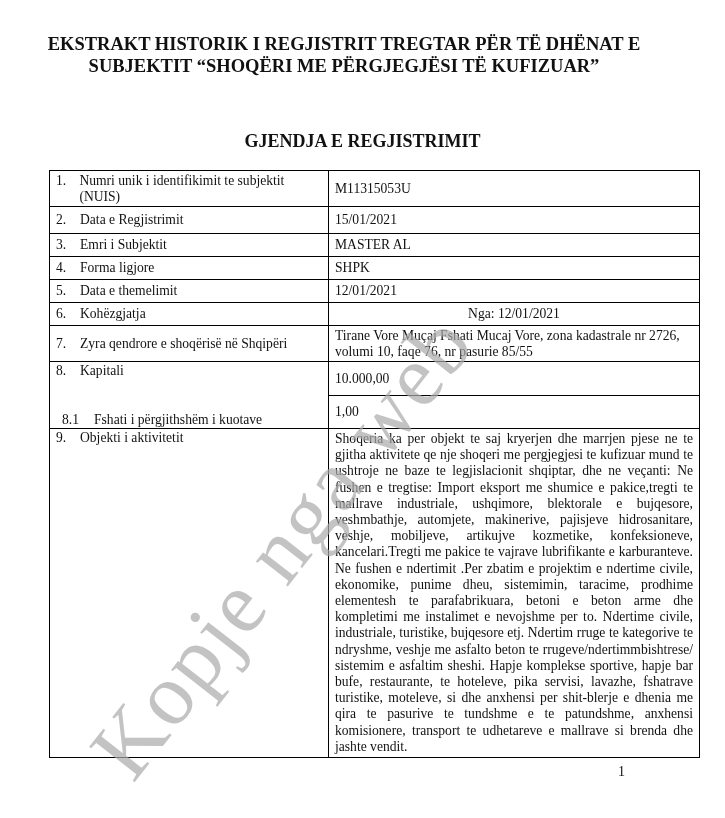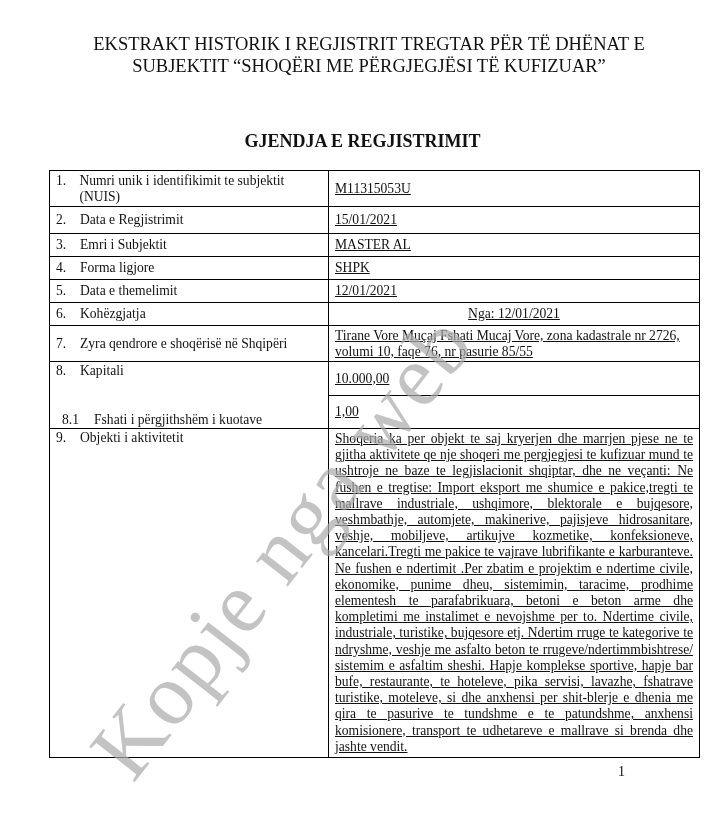--- a/index.html
+++ b/index.html
@@ -1,34 +1,34 @@
 <!DOCTYPE html>
 <html><head>
   <meta charset="utf-8">
   <style>
     html, body { margin: 0; padding: 0; }
     body {
       width: 725px; height: 818px; background: #ffffff; position: relative; overflow: hidden;
       font-family: "Liberation Serif", "DejaVu Serif", serif; color: #111;
     }
     .title {
-      position: absolute; left: 69px; width: 600px; top: 33px;
-      text-align: center; font-weight: normal; font-size: 18.5px; line-height: 22px; color: #111;
+      position: absolute; left: 44px; width: 600px; top: 33px;
+      text-align: center; font-weight: bold; font-size: 18.5px; line-height: 22px; color: #111;
     }
     .subtitle {
       position: absolute; left: 0; width: 725px; top: 131px;
       text-align: center; font-weight: bold; font-size: 18px; color: #111;
     }
     .doc-table {
       position: absolute; left: 49px; top: 170px; width: 650px;
       border-collapse: collapse; font-size: 13.6px; line-height: 15.5px; table-layout: fixed;
     }
     .doc-table td { border: 1.5px solid #000; vertical-align: middle; padding: 1px 6px 1px 6px; }
     .doc-table td.label { width: 266px; }
-    .doc-table td.value { width: 358px; text-decoration: underline; }
+    .doc-table td.value { width: 358px; }
     .num { display: inline-block; width: 24px; }
     .sub-num { display: inline-block; width: 32px; padding-left: 0; margin-top: 33px; }
     .center { text-align: center; }
     .justify { text-align: justify; vertical-align: top !important; line-height: 16.2px; padding-top: 2px !important; padding-bottom: 2px !important; }
     .top { vertical-align: top !important; margin-top: 19px; }
     .page-number { position: absolute; left: 618px; top: 764px; font-size: 14px; color: #111; }
     .watermark {
       position: absolute; left: 40px; top: 360px; font-size: 88px; color: rgba(170,170,170,0.7);
       transform: rotate(-52deg); transform-origin: 0 0; white-space: nowrap; pointer-events: none;
       font-family: "Liberation Serif", "DejaVu Serif", serif; letter-spacing: 2px;

